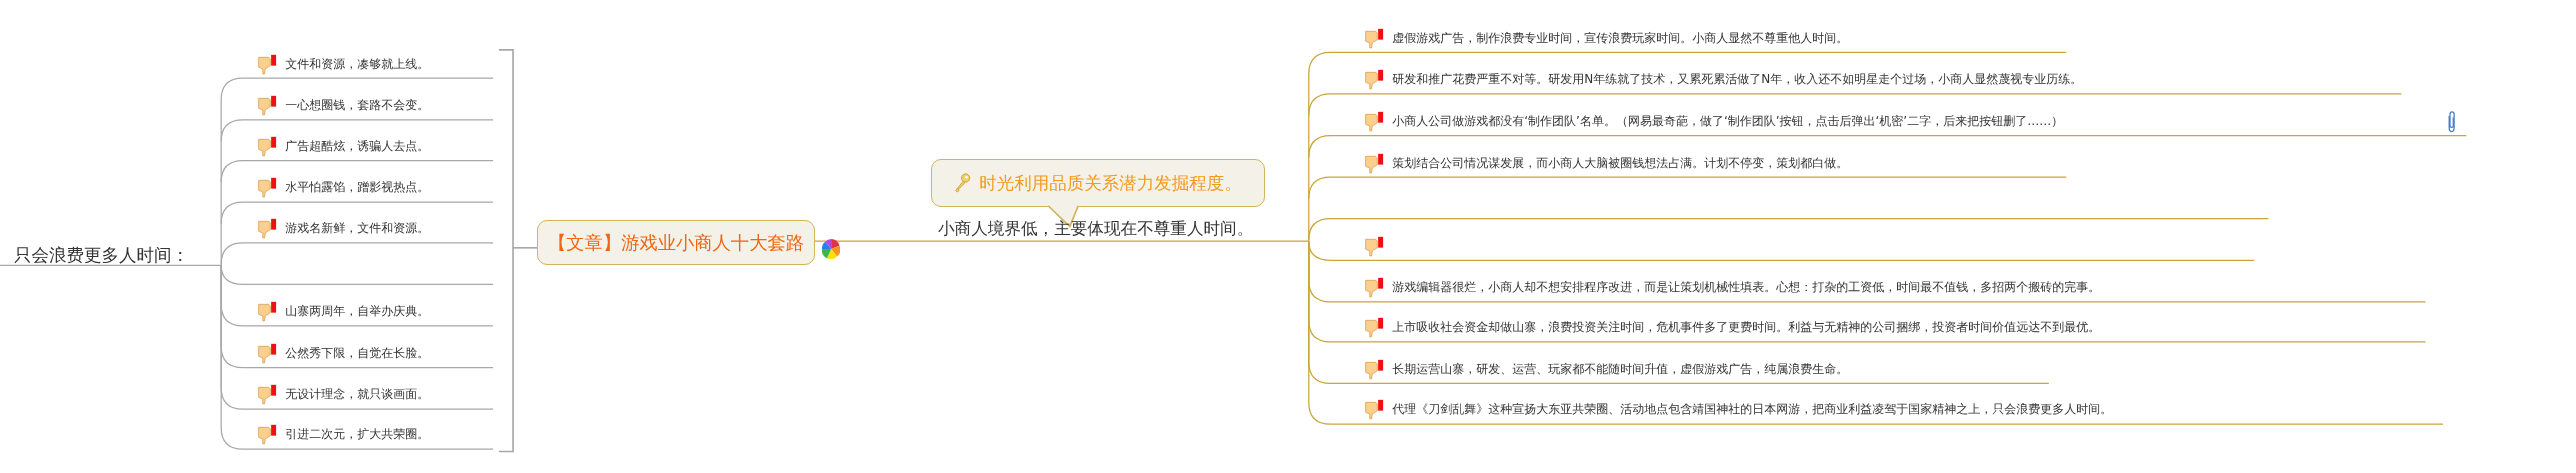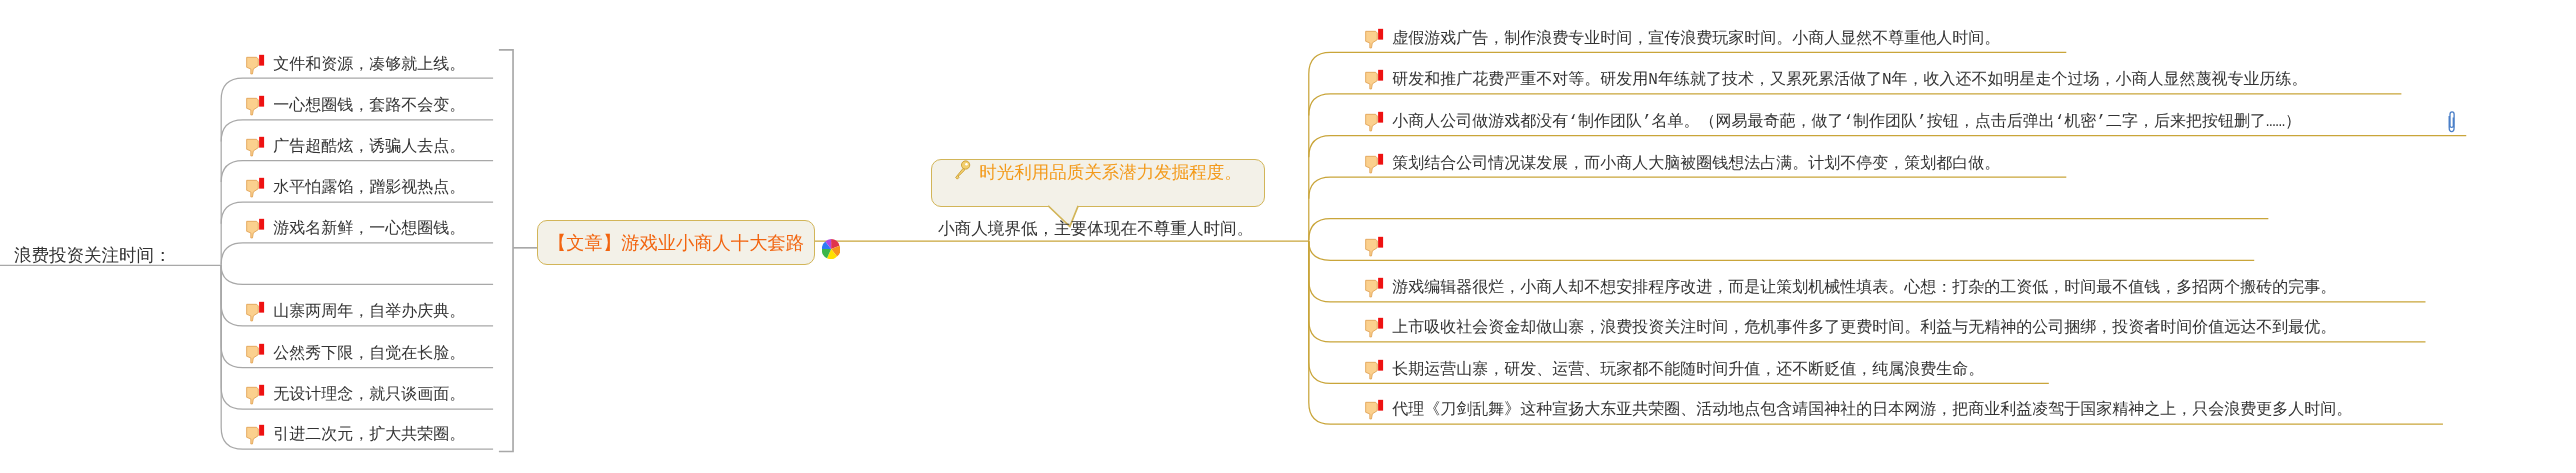--- a/index.html
+++ b/index.html
@@ -3,31 +3,31 @@
 <meta charset="utf-8">
 <style>
   html, body { margin:0; padding:0; background:#ffffff; }
   body { width:2576px; height:474px; position:relative; overflow:hidden;
          font-family:"DejaVu Sans","Liberation Sans",sans-serif; }
   #canvas { position:absolute; left:0; top:0; width:2576px; height:474px; }
   svg.links { position:absolute; left:0; top:0; }
   .abs { position:absolute; white-space:nowrap; }
   .root-label { left:14px; top:243px; font-size:17.5px; color:#333; }
   .item { position:absolute; height:25px; display:flex; align-items:center; white-space:nowrap; }
-  .item .txt { font-size:16px; color:#333; margin-left:6.7px;font-family:Liberation Mono, monospace; }
-  .left-item { left:245px; }
+  .item .txt { font-size:12px; color:#333; margin-left:6.7px; }
+  .left-item { left:257px; }
   .right-item { left:1364px; }
   .thumb { width:21.6px; height:21.6px; display:inline-block; }
   .center-node { position:absolute; left:537px; top:220px; width:278px; height:45px;
       background:#f3f1e8; border:1.7px solid #d2b558; border-radius:10px; box-sizing:border-box;
       display:flex; align-items:center; justify-content:center; }
   .center-node span { color:#f2640f; font-size:18.3px; }
   .callout { position:absolute; left:931px; top:159px; width:334px; height:48px;
       background:#f3f1e8; border:1.7px solid #d2b558; border-radius:10px; box-sizing:border-box;
-      display:flex; align-items:flex-start; justify-content:center; }
+      display:flex; align-items:center; justify-content:center; }
   .callout .ctxt { color:#f39a1a; font-size:17.5px; margin-left:8.3px; }
   .branch-label { left:938px; top:218px; font-size:16.6px; color:#333;text-align:center; }
   .pinwheel { position:absolute; left:822px; top:239px; width:18.3px; height:20px; }
   .clip { position:absolute; left:2445px; top:111px; width:13.3px; height:23px; }
 </style>
 </head>
 <body>
 
 <div id="canvas">
 
@@ -61,21 +61,21 @@
       <path d="M1574 289 Q1574 263 1600 263 L2728 263"></path>
       <path d="M1574 290 Q1574 313 1600 313 L2711 313"></path>
       <path d="M1574 290 L1574 337 Q1574 363 1600 363 L2917 363"></path>
       <path d="M1574 290 L1574 385 Q1574 411 1600 411 L2917 411"></path>
       <path d="M1574 290 L1574 435 Q1574 461 1600 461 L2464 461"></path>
       <path d="M1574 290 L1574 89"></path>
       <path d="M1574 290 L1574 484 Q1574 510 1600 510 L2938 510"></path>
     </g>
   </svg>
 
-  <div class="abs root-label">浪费投资关注时间：</div>
+  <div class="abs root-label">只会浪费更多人时间：</div>
 
   <div class="item left-item" style="top:52px">
     <svg class="thumb" viewBox="0 0 26 26">
         <path d="M2 4 h12 l2 2 v8 l-6 4 l-1 6 l-2 0 l0-6 l-5-2 z" fill="#fbd08e" stroke="#e0a050" stroke-width="1"></path>
         <rect x="17" y="1" width="6" height="13" fill="#ee1111"></rect>
       </svg>
     <span class="txt">文件和资源，凑够就上线。</span>
   </div>
   <div class="item left-item" style="top:93px">
     <svg class="thumb" viewBox="0 0 26 26">
@@ -96,21 +96,21 @@
         <path d="M2 4 h12 l2 2 v8 l-6 4 l-1 6 l-2 0 l0-6 l-5-2 z" fill="#fbd08e" stroke="#e0a050" stroke-width="1"></path>
         <rect x="17" y="1" width="6" height="13" fill="#ee1111"></rect>
       </svg>
     <span class="txt">广告超酷炫，诱骗人去点。</span>
   </div>
   <div class="item left-item" style="top:216px">
     <svg class="thumb" viewBox="0 0 26 26">
         <path d="M2 4 h12 l2 2 v8 l-6 4 l-1 6 l-2 0 l0-6 l-5-2 z" fill="#fbd08e" stroke="#e0a050" stroke-width="1"></path>
         <rect x="17" y="1" width="6" height="13" fill="#ee1111"></rect>
       </svg>
-    <span class="txt">游戏名新鲜，一心想圈钱。</span>
+    <span class="txt">游戏名新鲜，文件和资源。</span>
   </div>
   <div class="item left-item" style="top:299px">
     <svg class="thumb" viewBox="0 0 26 26">
         <path d="M2 4 h12 l2 2 v8 l-6 4 l-1 6 l-2 0 l0-6 l-5-2 z" fill="#fbd08e" stroke="#e0a050" stroke-width="1"></path>
         <rect x="17" y="1" width="6" height="13" fill="#ee1111"></rect>
       </svg>
     <span class="txt">山寨两周年，自举办庆典。</span>
   </div>
   <div class="item left-item" style="top:341px">
     <svg class="thumb" viewBox="0 0 26 26">
@@ -207,21 +207,21 @@
         <path d="M2 4 h12 l2 2 v8 l-6 4 l-1 6 l-2 0 l0-6 l-5-2 z" fill="#fbd08e" stroke="#e0a050" stroke-width="1"></path>
         <rect x="17" y="1" width="6" height="13" fill="#ee1111"></rect>
       </svg>
     <span class="txt">上市吸收社会资金却做山寨，浪费投资关注时间，危机事件多了更费时间。利益与无精神的公司捆绑，投资者时间价值远达不到最优。</span>
   </div>
   <div class="item right-item" style="top:357px">
     <svg class="thumb" viewBox="0 0 26 26">
         <path d="M2 4 h12 l2 2 v8 l-6 4 l-1 6 l-2 0 l0-6 l-5-2 z" fill="#fbd08e" stroke="#e0a050" stroke-width="1"></path>
         <rect x="17" y="1" width="6" height="13" fill="#ee1111"></rect>
       </svg>
-    <span class="txt">长期运营山寨，研发、运营、玩家都不能随时间升值，还不断贬值，纯属浪费生命。</span>
+    <span class="txt">长期运营山寨，研发、运营、玩家都不能随时间升值，虚假游戏广告，纯属浪费生命。</span>
   </div>
   <div class="item right-item" style="top:397px">
     <svg class="thumb" viewBox="0 0 26 26">
         <path d="M2 4 h12 l2 2 v8 l-6 4 l-1 6 l-2 0 l0-6 l-5-2 z" fill="#fbd08e" stroke="#e0a050" stroke-width="1"></path>
         <rect x="17" y="1" width="6" height="13" fill="#ee1111"></rect>
       </svg>
     <span class="txt">代理《刀剑乱舞》这种宣扬大东亚共荣圈、活动地点包含靖国神社的日本网游，把商业利益凌驾于国家精神之上，只会浪费更多人时间。</span>
   </div>
 
   <svg class="clip" viewBox="0 0 16 28">

